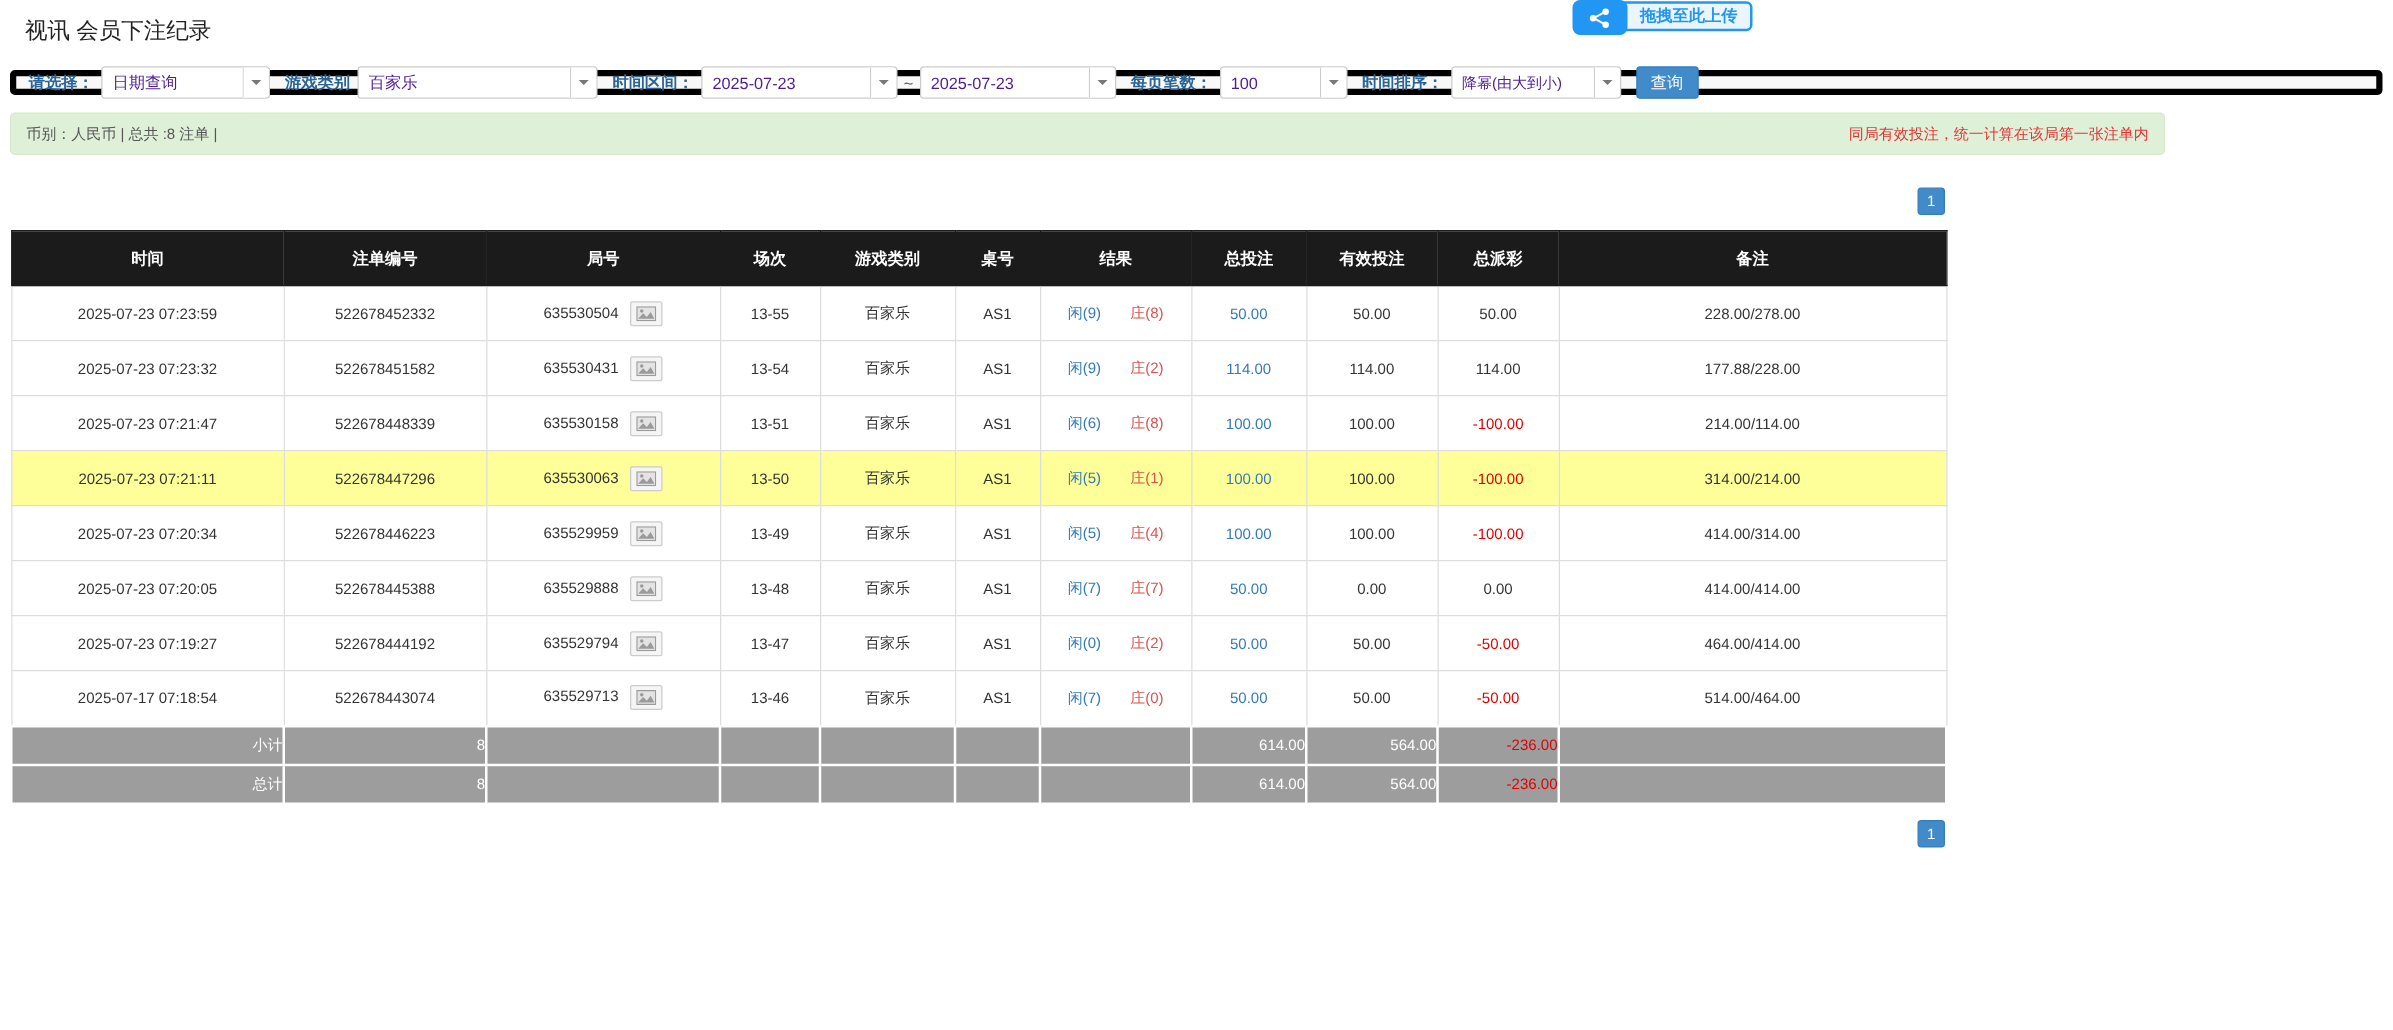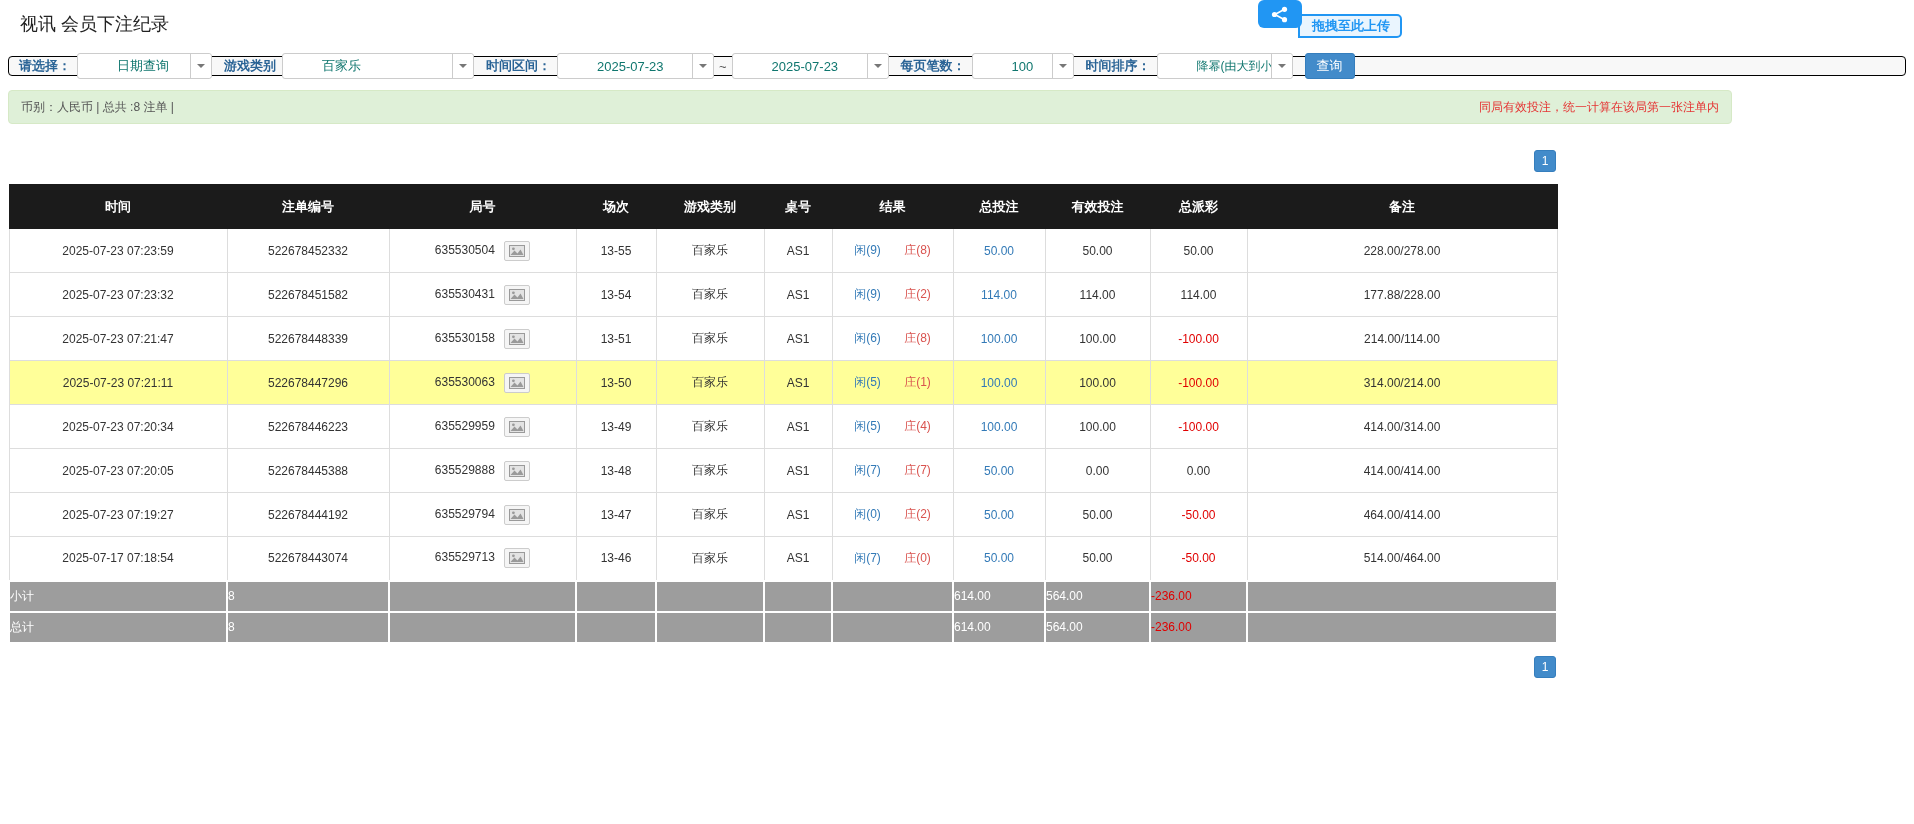--- a/index.html
+++ b/index.html
@@ -3,29 +3,29 @@
 <meta charset="utf-8">
 <style>
   * { box-sizing: border-box; margin: 0; padding: 0; }
   html,body { width: 1914px; height: 824px; background: #fff; font-family: "Liberation Sans", sans-serif; position: relative; overflow: hidden; }
 
   .topbar { padding: 12px 8px 0; position: relative; }
   h1.page-title { font-size: 18px; font-weight: 500; color: #222; margin: 0 12px 20px; }
 
   .upload-widget { position: absolute; left: 1258px; top: 0; display: flex; align-items: flex-start; }
   .upload-icon-box { width: 44px; height: 28px; background: #2196f3; border-radius: 6px; display: flex; align-items: center; justify-content: center; z-index: 2; }
-  .upload-label-box { height: 24px; margin-top: 14px; margin-left: -4px; padding: 0 10px 0 12px; border: 2px solid #2196f3; background: #eaf5fe; color: #2196f3; font-weight: bold; font-size: 13px; display: flex; align-items: center; border-radius: 0 5px 5px 0; white-space: nowrap; }
-
-  .filter-bar { margin: 0 8px; height: 20px; background: #f8f8f8; border: 1px solid #000000; border-radius: 4px; display: flex; align-items: center; padding: 0 10px; font-size: 13px; white-space: nowrap; }
+  .upload-label-box { height: 24px; margin-top: 1px; margin-left: -4px; padding: 0 10px 0 12px; border: 2px solid #2196f3; background: #eaf5fe; color: #2196f3; font-weight: bold; font-size: 13px; display: flex; align-items: center; border-radius: 0 5px 5px 0; white-space: nowrap; }
+
+  .filter-bar { margin: 0 8px; height: 20px; background: #f8f8f8; border: 5px solid #000000; border-radius: 4px; display: flex; align-items: center; padding: 0 10px; font-size: 13px; white-space: nowrap; }
   .flabel { color: #2a6496; font-weight: bold; margin: 0 6px 0 12px; }
   .flabel.first { margin-left: 0; }
   .tilde { color: #555; margin: 0 5px; }
 
   .sel { display: inline-flex; align-items: stretch; height: 26px; background: #fff; border: 1px solid #ccc; border-radius: 3px; cursor: pointer; }
-  .sel-value { flex: 1; display: flex; align-items: center; padding: 0 8px; color: #0f766e; overflow: hidden; margin-left: 31px; }
+  .sel-value { flex: 1; display: flex; align-items: center; padding: 0 8px; color: #4c1d95; overflow: hidden; }
   .sel-btn { width: 21px; display: flex; align-items: center; justify-content: center; border-left: 1px solid #ccc; background: #fff; border-radius: 0 3px 3px 0; }
   .caret { width: 0; height: 0; border-left: 4px solid transparent; border-right: 4px solid transparent; border-top: 4px solid #777; }
   .w-query { width: 135px; }
   .w-game  { width: 192px; }
   .w-date  { width: 157px; }
   .w-per   { width: 102px; }
   .w-sort  { width: 136px; font-size: 12px; }
 
   .btn-search { margin-left: 12px; height: 26px; padding: 0 11px; background: #428bca; border: 1px solid #357ebd; color: #fff; border-radius: 3px; font-size: 13px; cursor: pointer; font-family: inherit; }
 
@@ -35,21 +35,21 @@
 
   .content { margin: 0 8px; width: 1548px; }
   .pager { display: flex; justify-content: flex-end; margin-top: 26px; margin-bottom: 12px; }
   .pager.bottom { margin-top: 12px; margin-bottom: 0; }
   .page-btn { display: inline-block; min-width: 22px; height: 22px; line-height: 20px; background: #428bca; border: 1px solid #357ebd; color: #fff; text-align: center; border-radius: 3px; font-size: 12px; cursor: pointer; }
 
   table.records { width: 1548px; border-collapse: collapse; table-layout: fixed; font-size: 12px; color: #333; }
   table.records thead th { background: #1b1b1b; color: #fff; font-weight: bold; height: 44px; font-size: 13px; border: 1px solid #1b1b1b; text-align: center; }
   table.records tbody td { height: 44px; border: 1px solid #ddd; text-align: center; background: #fff; vertical-align: middle; }
   table.records tbody tr.highlight td { background: #ffff99; }
-  table.records tfoot td { background: #9d9d9d; color: #fff; height: 31px; border: 2px solid #fff; text-align: left; }
+  table.records tfoot td { background: #9d9d9d; color: #fff; height: 31px; border: 2px solid #fff; text-align: right; }
 
   .player { color: #337ab7; }
   .banker { color: #d9534f; margin-left: 20px; }
   .blue-link { color: #337ab7; cursor: pointer; }
   .neg { color: #e00000 !important; }
 
   .round-icon-btn { display: inline-flex; align-items: center; justify-content: center; width: 26px; height: 20px; border: 1px solid #ccc; background: #f5f5f5; border-radius: 2px; margin-left: 6px; vertical-align: middle; cursor: pointer; }
 </style>
 </head>
 <body>

